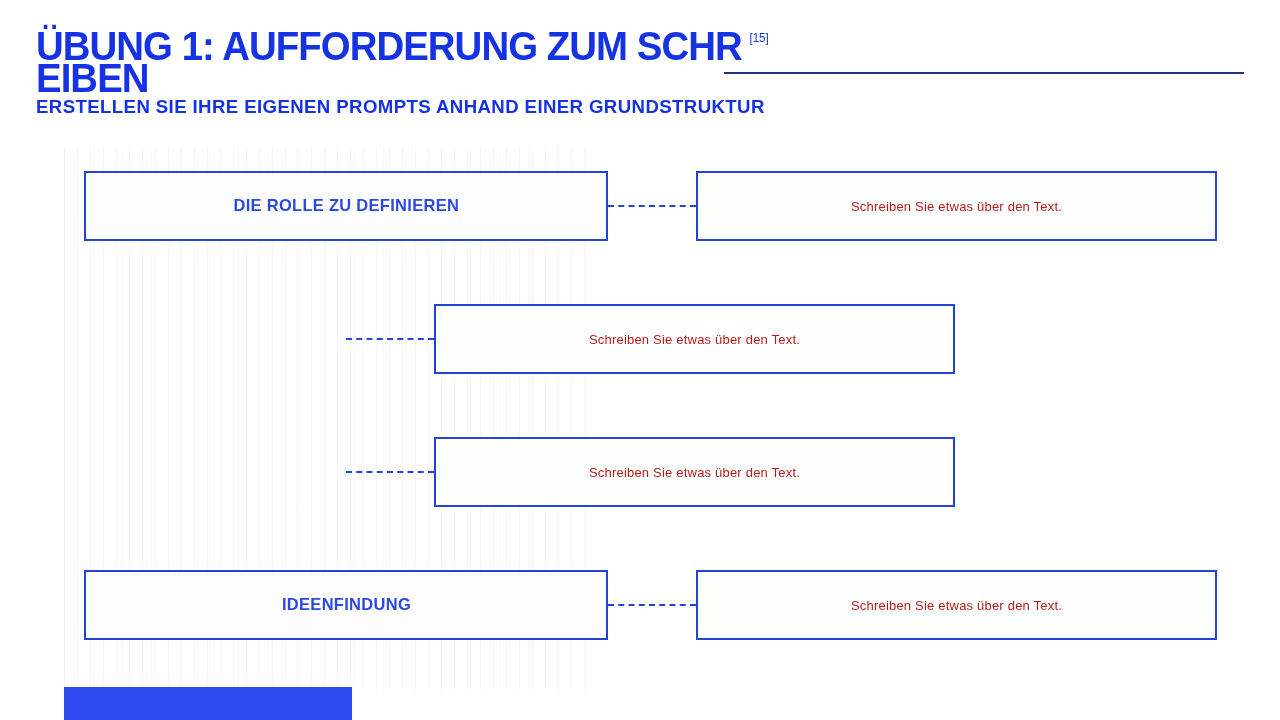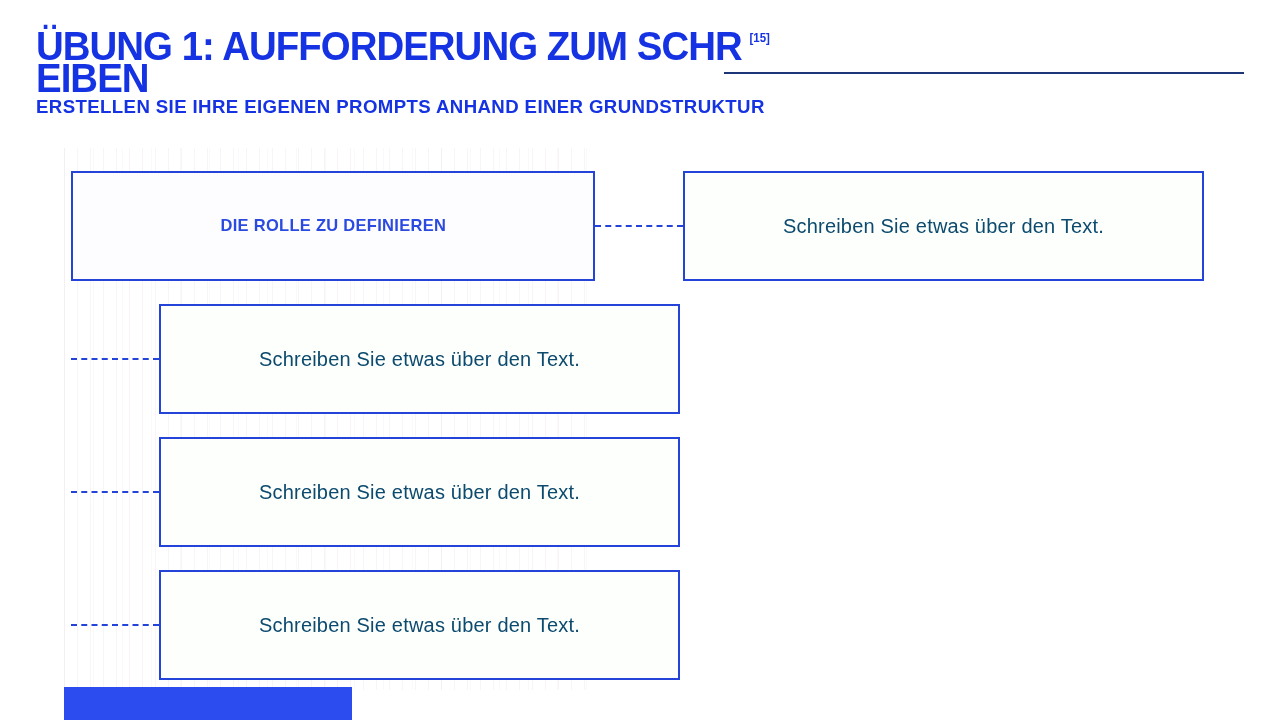--- a/index.html
+++ b/index.html
@@ -20,54 +20,54 @@
 
   
   .header{position:absolute;left:36px;top:22px;width:1210px;}
   h1{
     margin:0;color:var(--title-blue,#1533e2);
     font-size:40px;line-height:32px;font-weight:bold;
     letter-spacing:-1px;text-transform:uppercase;
   }
   h1 .tline{display:block;transform:scaleX(0.96);transform-origin:left;}
   sup.cite{
-    font-size:12px;letter-spacing:0;vertical-align:18px;margin-left:8px;font-weight:bold;
+    font-size:12px;letter-spacing:0;vertical-align:18px;margin-left:8px;font-weight:normal;
   }
   .subtitle{
     margin:3px 0 0 0;color:var(--title-blue,#1533e2);
     font-size:19px;line-height:20px;font-weight:bold;letter-spacing:0.4px;
     text-transform:uppercase;transform:scaleX(0.98);transform-origin:left;
   }
   .header-rule{
     position:absolute;left:724px;top:72px;width:520px;height:0;
     border-top:2px solid var(--line-navy,#1b3577);
   }
 
   
-  .row{position:absolute;left:71px;width:1133px;height:110px;display:flex;align-items:stretch;}
+  .row{position:absolute;left:84px;width:1133px;height:70px;display:flex;align-items:stretch;justify-content:center;}
   .lbox{
     width:520px;flex:none;border:2px solid var(--accent,#2443d9);
     background:#fdfdff;display:flex;align-items:center;justify-content:center;
     text-align:center;padding:0;box-sizing:content-box;
   }
   .ltext{
     color:var(--label-blue,#2b4ae0);font-weight:bold;font-size:17px;
     letter-spacing:0.3px;text-transform:uppercase;transform:scaleX(0.97);
   }
   .ltext.small{font-size:13.5px;}
   .connector{
     flex:none;width:88px;align-self:center;height:0;
     border-top:2px dashed var(--accent,#2443d9);
   }
   .rbox{
     width:517px;flex:none;border:2px solid var(--accent,#2443d9);
     background:#fdfffd;display:flex;align-items:center;justify-content:center;
     text-align:center;
   }
-  .rtext{color:#0c4a6e;font-size:20px;letter-spacing:0.2px;}
+  .rtext{color:#b91c1c;font-size:13px;letter-spacing:0.2px;}
 
   .row1{top:171px}.row2{top:304px}.row3{top:437px}.row4{top:570px}
 
   
   .accent-bar{
     position:absolute;left:64px;top:687px;width:288px;height:33px;
     background:var(--bar-blue,#2c4cf0);
   }
 </style>
 </head>
@@ -105,20 +105,23 @@
   </div>
 
   <div class="row row3">
     <div class="connector"></div>
     <div class="rbox">
       <span class="rtext">Schreiben Sie etwas über den Text.</span>
     </div>
   </div>
 
   <div class="row row4">
+    <div class="lbox">
+      <span class="ltext">IDEENFINDUNG</span>
+    </div>
     <div class="connector"></div>
     <div class="rbox">
       <span class="rtext">Schreiben Sie etwas über den Text.</span>
     </div>
   </div>
 
   <div class="accent-bar"></div>
 
 </div>
 

